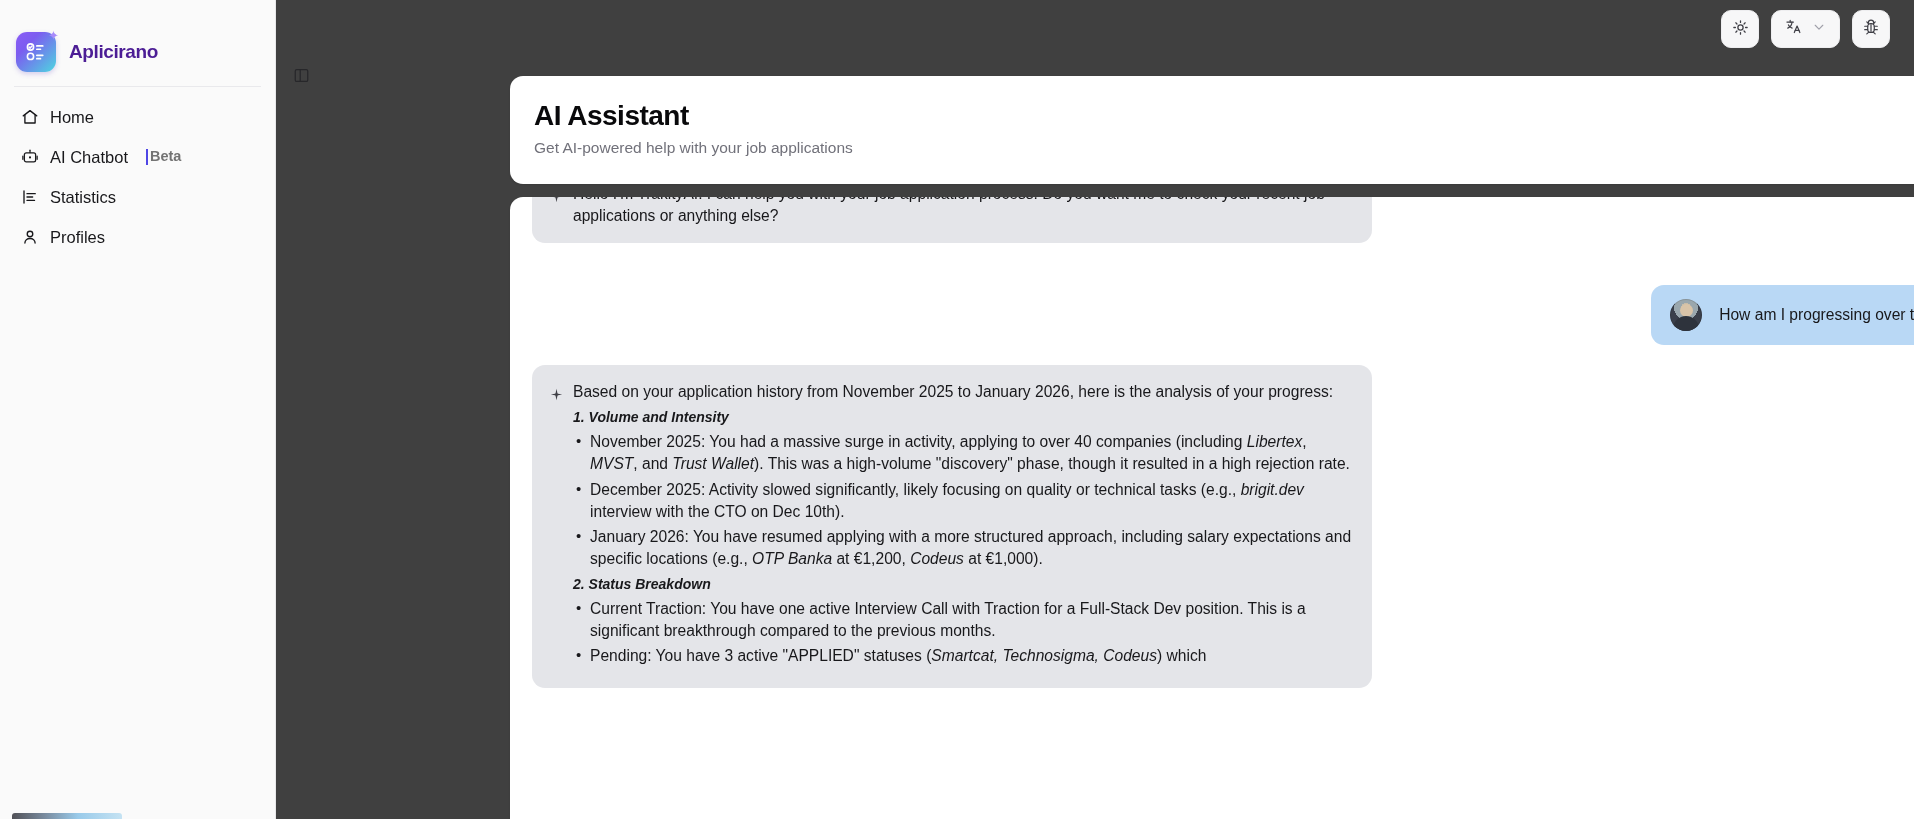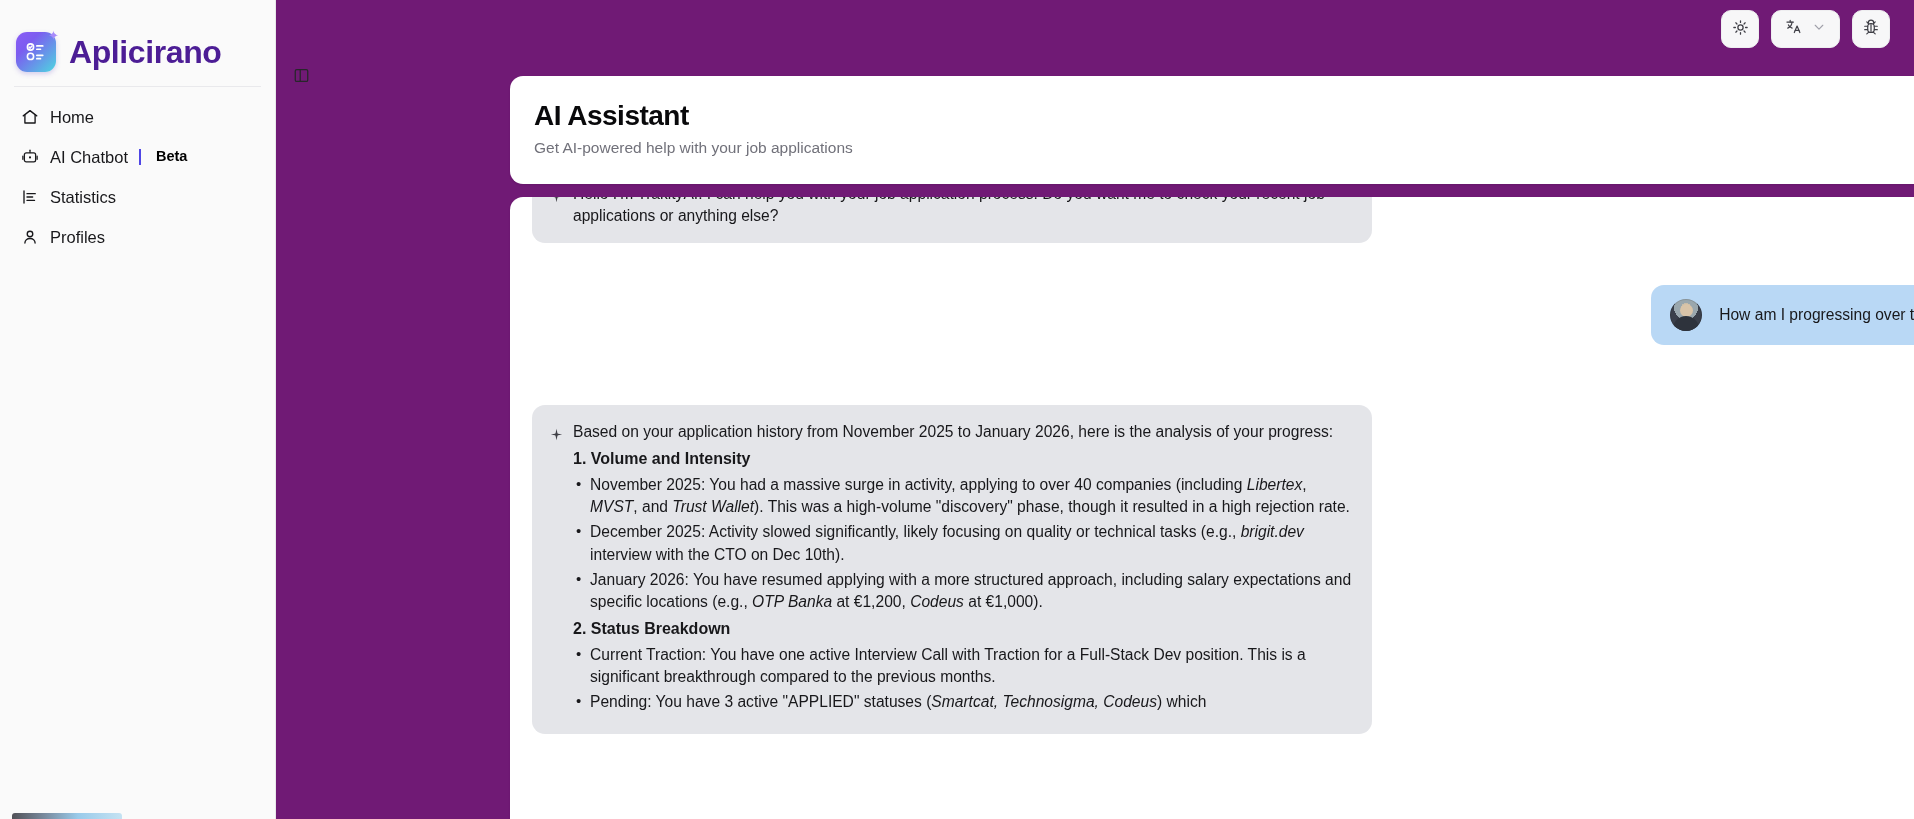--- a/index.html
+++ b/index.html
@@ -31,53 +31,53 @@
     position: relative; flex: 0 0 40px;
     display: flex; align-items: center; justify-content: center;
     box-shadow: 0 2px 5px rgba(100,70,200,.25);
   }
   .logo-box svg { display:block; }
   .logo-spark {
     position: absolute; top: -3px; right: -3px;
     color: #a78bfa; font-size: 13px; line-height: 1;
   }
   .brand-name {
-    font-size: 32px; font-weight: 700; letter-spacing: -.4px;
+    font-size: 19px; font-weight: 700; letter-spacing: -.4px;
     color: #4c1d95;
   }
   .sb-divider {
     height: 1px; background: #e9e9ec;
     margin: 8px 14px 0 14px;
   }
   .nav { padding: 10px 12px 0 12px; }
   .nav-item {
     display: flex; align-items: center; gap: 11px;
     height: 40px; padding: 0 8px;
     border-radius: 8px; cursor: pointer;
     font-size: 16.5px; color: #18181b;
     white-space: nowrap;
     text-align: right;
   }
   .nav-ico { width: 19px; height: 19px; flex: 0 0 19px; color: #18181b; display:flex; align-items:center; justify-content:center;}
   .nav-ico svg { display:block; }
   .beta {
-    color: #000000; font-weight: 700; font-size: 14.5px;
-    margin-left: 0; padding-left: 15px;
+    color: #737373; font-weight: 700; font-size: 14.5px;
+    margin-left: 7px; padding-left: 2px;
     border-left: 2.5px solid #4f46e5; line-height: 1.05;
   }
   .sb-bottom {
     position: absolute; left: 12px; bottom: 0;
     width: 110px; height: 6px;
     border-radius: 3px 3px 0 0;
     background: linear-gradient(90deg,#3f3f46 0%, #6b7f95 30%, #8ec5e8 60%, #bfe0f2 100%);
     opacity: .9;
   }
 
   
-  .main { flex: 1 1 auto; position: relative; height: 819px; background: #701a75; }
+  .main { flex: 1 1 auto; position: relative; height: 819px; background: #404040; }
 
   .topbar {
     position: absolute; top: 0; left: 0; right: 0; height: 58px;
     display: flex; align-items: center; justify-content: flex-end;
     padding-right: 24px; gap: 12px;
   }
   .tb-btn {
     height: 38px; min-width: 38px;
     border-radius: 10px; background: #f7f7f8;
     border: 1px solid #eeeef0;
@@ -154,24 +154,24 @@
     width:13px; height:13px; margin-left:-6.5px; border-radius:50%;
     background:#d9c4a8;
   }
   .avatar::after {
     content:""; position:absolute; left:50%; bottom:0;
     width:26px; height:15px; margin-left:-13px;
     border-radius: 13px 13px 0 0;
     background:#2e333c;
   }
 
-  .msg-ai.second { margin-top: 60px; padding: 16px 20px 18px 18px; max-width: 840px; }
+  .msg-ai.second { margin-top: 20px; padding: 16px 20px 18px 18px; max-width: 840px; }
 
   .lead { margin-bottom: 1px; }
-  h4.sec { font-size: 16px; font-weight: 700; margin: 5px 0 3px; }
+  h4.sec { font-size: 14px; font-weight: 700; margin: 5px 0 3px; font-style: italic; }
   ul.bul { list-style: none; margin: 0 0 0 0; padding: 0; }
   ul.bul li {
     position: relative; padding-left: 17px; margin-bottom: 3px;
   }
   ul.bul li::before {
     content: "•"; position: absolute; left: 3px; top: -1px;
     font-size: 15px; color: #18181b;
   }
   b { font-weight: 400; }
   i { font-style: italic; }

